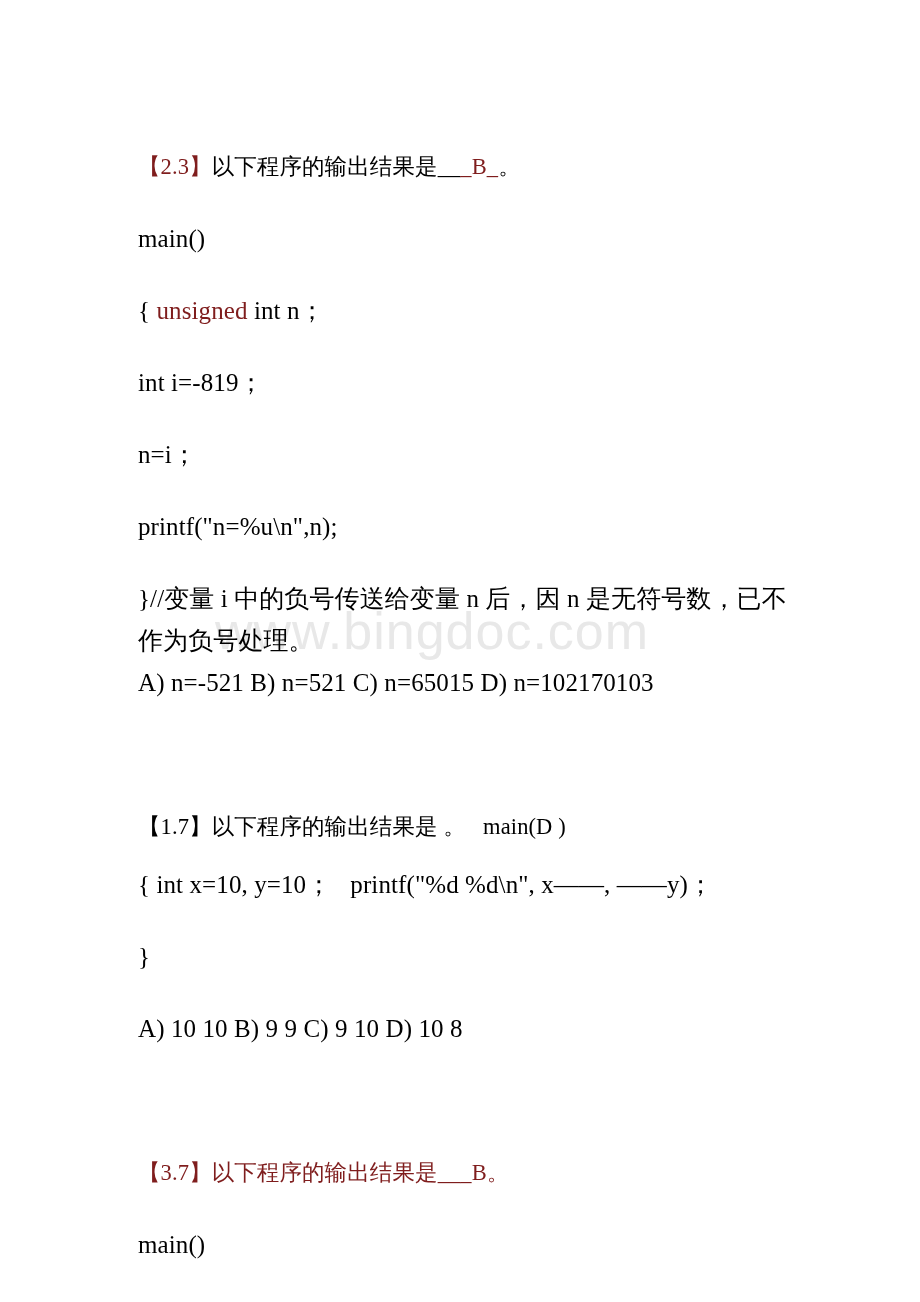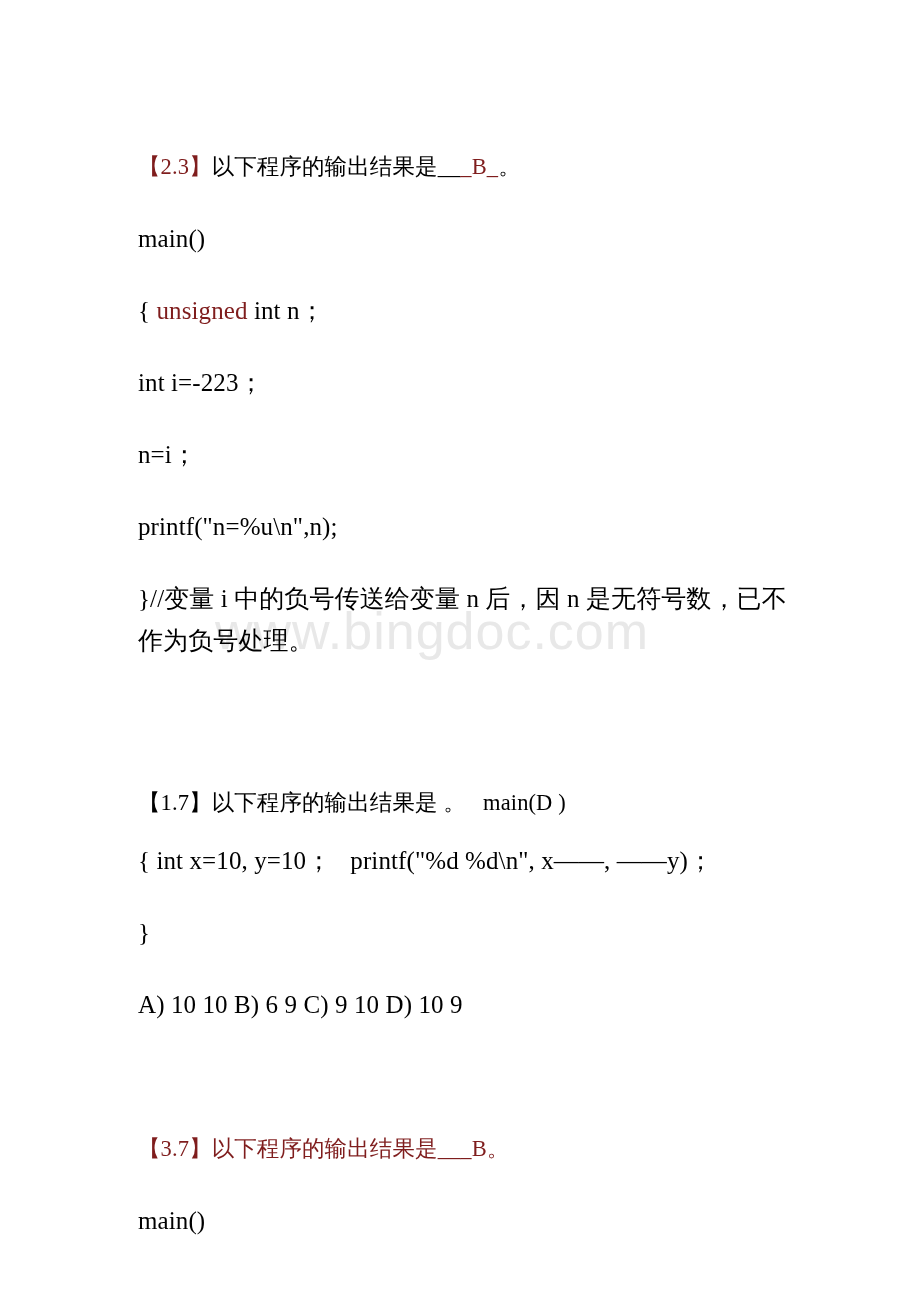--- a/index.html
+++ b/index.html
@@ -86,45 +86,46 @@
 
     <div class="line q-head"><span class="red">【2.3】</span><span class="blk">以下程序的输出结果是</span><span class="blk blank">__</span><span class="red blank">_B_</span><span class="blk">。</span></div>
 
     <div class="sp-q"></div>
     <div class="line">main()</div>
 
     <div class="sp-code"></div>
     <div class="line"><span class="blk">{ </span><span class="red">unsigned</span><span class="blk"> int n；</span></div>
 
     <div class="sp-code"></div>
-    <div class="line">int i=-223；</div>
+    <div class="line">int i=-819；</div>
 
     <div class="sp-code"></div>
     <div class="line">n=i；</div>
 
     <div class="sp-code"></div>
     <div class="line">printf("n=%u\n",n);</div>
 
     <div class="sp-code"></div>
     <div class="line">}//变量 i 中的负号传送给变量 n 后，因 n 是无符号数，已不</div>
     <div class="sp-tight"></div>
     <div class="line">作为负号处理。</div>
     <div class="sp-tight"></div>
+    <div class="line">A) n=-521 B) n=521 C) n=65015 D) n=102170103</div>
 
     <div class="sp-block-lg"></div>
     <div class="line q-head"><span class="blk">【1.7】</span><span class="blk">以下程序的输出结果是 。   main(D )</span></div>
 
     <div class="sp-ans"></div>
     <div class="line">{ int x=10, y=10；   printf("%d %d\n", x——, ——y)；</div>
 
     <div class="sp-code"></div>
     <div class="line">}</div>
 
     <div class="sp-code"></div>
-    <div class="line">A) 10 10 B) 6 9 C) 9 10 D) 10 9</div>
+    <div class="line">A) 10 10 B) 9 9 C) 9 10 D) 10 8</div>
 
     <div class="sp-block-lg"></div>
     <div class="line q-head"><span class="red">【3.7】</span><span class="red">以下程序的输出结果是</span><span class="red blank">___</span><span class="red">B</span><span class="red">。</span></div>
 
     <div class="sp-q"></div>
     <div class="line">main()</div>
 
     <div class="sp-code"></div>
 
   </div>

